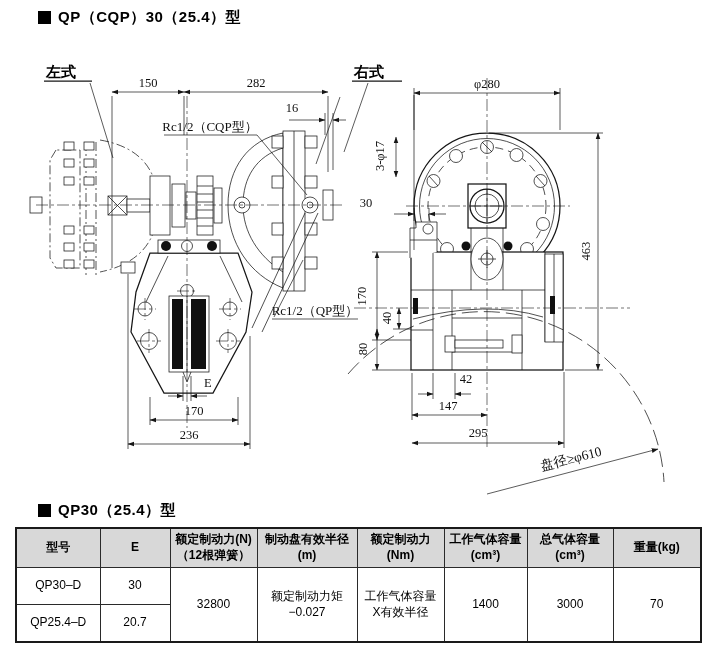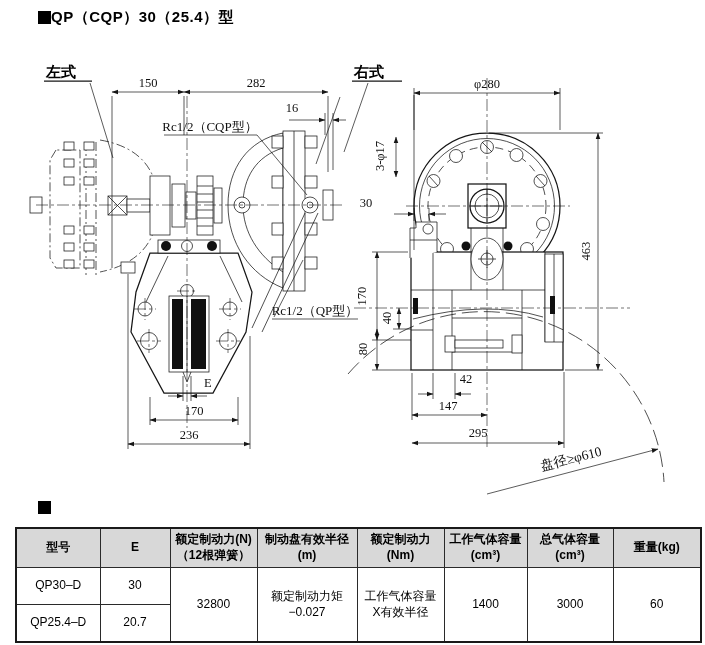--- a/index.html
+++ b/index.html
@@ -1,18 +1,18 @@
 <!DOCTYPE html>
 <html><head>
 <meta charset="utf-8">
 <style>
   html,body{margin:0;padding:0;background:#fff;}
   .page{position:relative;width:705px;height:645px;background:#ffffff;overflow:hidden;
         font-family:"Liberation Sans",sans-serif;color:#000;}
-  .sec-title{position:absolute;left:38px;display:flex;align-items:center;
+  .sec-title{position:absolute;left:38px;display:flex;align-items:center;gap:7px;
              font-weight:bold;font-size:15px;letter-spacing:0.5px;justify-content:space-between;}
   .sec-title .sq{width:13px;height:13px;background:#000;flex:0 0 auto;}
   #title-top{top:8px;}
   #title-table{top:501px;}
   svg.draw{position:absolute;left:0;top:0;}
   
   .ln{stroke:#161616;stroke-width:0.75;fill:none;}
   .ln2{stroke:#161616;stroke-width:1.25;fill:none;}
   .wf{fill:#ffffff;}
   .cl{stroke:#161616;stroke-width:0.6;stroke-dasharray:12 3 3 3;fill:none;}
@@ -310,20 +310,21 @@
       <text class="dim" text-anchor="middle" transform="translate(367,349) rotate(-90)">80</text>
       <text class="dim" x="466" y="383" text-anchor="middle">42</text>
       <text class="dim" x="448" y="410" text-anchor="middle">147</text>
       <text class="dim" x="478" y="437" text-anchor="middle">295</text>
       <text class="note" text-anchor="middle" transform="translate(572,463) rotate(-14)">盘径≥φ610</text>
     </g>
   </svg>
 
   <div class="sec-title" id="title-table">
     <span class="sq"></span>
+    <span>QP30（25.4）型</span>
   </div>
 
   <table class="spec">
     <colgroup>
       <col style="width:84px">
         <col style="width:70px">
         <col style="width:87px">
         <col style="width:100px">
       <col style="width:87px">
         <col style="width:83px">
@@ -371,21 +372,21 @@
         <td rowspan="2">
             <div>额定制动力矩</div>
             <div>−0.027</div>
           </td>
         <td rowspan="2">
             <div>工作气体容量</div>
             <div>X有效半径</div>
           </td>
         <td rowspan="2">1400</td>
         <td rowspan="2">3000</td>
-        <td rowspan="2">60</td>
+        <td rowspan="2">70</td>
       </tr>
       <tr>
         <td>QP25.4–D</td>
         <td>20.7</td>
       </tr>
     </tbody>
   </table>
 
 </div>
 

